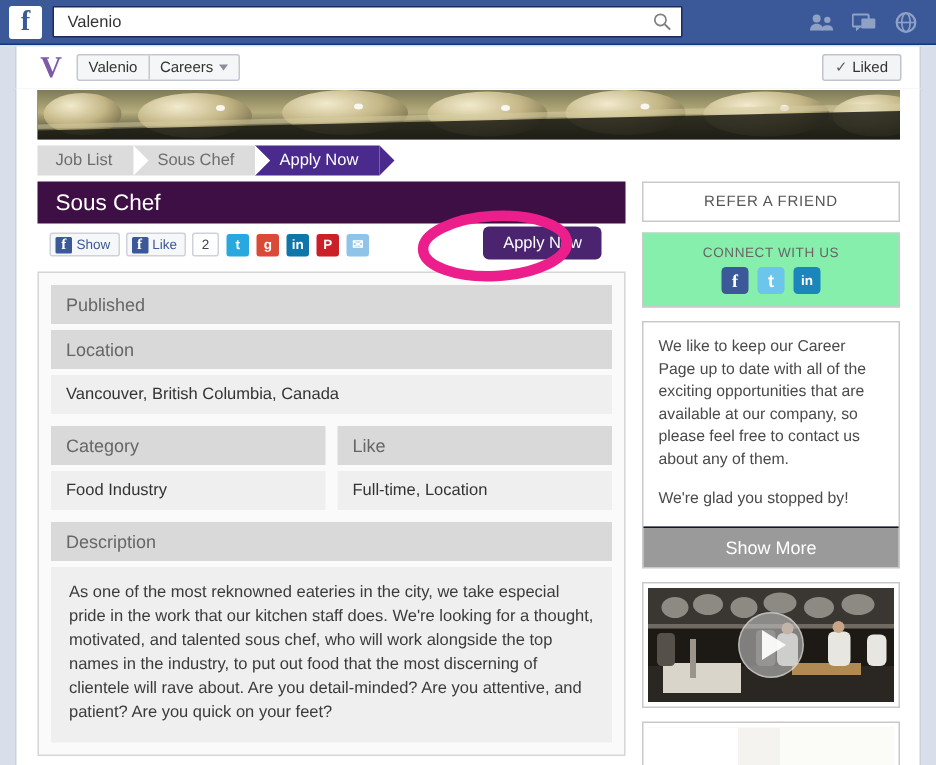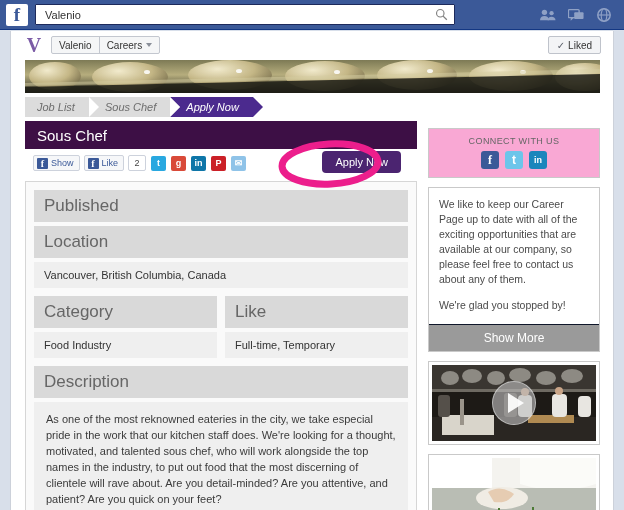--- a/index.html
+++ b/index.html
@@ -76,21 +76,21 @@
   }
   .cover svg{ display:block; }
 
   
   .pagebody{
     position:absolute; left:10px; top:59px; width:604px; height:451px;
     background:#ffffff; border-left:1px solid #ccd1da; border-right:1px solid #ccd1da;
   }
 
   
-  .crumbs{ position:absolute; left:25px; top:97px; display:flex; height:26px;font-style:italic; }
+  .crumbs{ position:absolute; left:25px; top:97px; display:flex; height:26px; }
   .crumb{
     position:relative; height:20px; display:flex; align-items:center;
     padding:0 14px 0 16px; font-size:11px; color:#6d6d6d; background:#dcdcdc;
   }
   .crumb:first-child{ padding-left:12px; }
   .crumb.active{ background:#4b2a8e; color:#fff; }
   .crumb .arrow{
     position:absolute; right:-10px; top:0; width:0; height:0;
     border-top:10px solid transparent; border-bottom:10px solid transparent;
     border-left:10px solid #dcdcdc; z-index:2;
@@ -142,40 +142,40 @@
   }
 
   
   .panel{
     margin-top:6px; border:1px solid #d6d6d6; background:#fafafa; padding:8px;
   }
   .grid2{ display:flex; gap:8px; }
   .cell{ flex:1 1 0; min-width:0; }
   .cell.full{ width:100%; }
   .lbl{
-    background:#d9d9d9; color:#666; font-size:17px; padding:6px 10px;
+    background:#d9d9d9; color:#666; font-size:12px; padding:6px 10px;
     margin-bottom:4px;
   }
   .val{
     background:#efefef; color:#333; font-size:11px; padding:7px 10px;
     margin-bottom:8px;
   }
   .desc-body{
     background:#efefef; color:#3b3b3b; font-size:11px; line-height:16px;
     padding:9px 12px 12px 12px;
   }
 
   
   .side{ position:absolute; left:428px; top:121px; width:172px; }
   .side-btn{
     border:1px solid #c9c9c9; background:#fff; color:#555;
     font-size:10px; letter-spacing:.5px; text-align:center; padding:7px 0;
   }
   .connect{
-    margin-top:7px; border:1px solid #c9c9c9; background:#f9a8d4; padding:7px 15px 8px;
+    margin-top:7px; border:1px solid #c9c9c9; background:#86efac; padding:7px 15px 8px;
     text-align:center;
   }
   .connect .hd{ font-size:9px; color:#666; letter-spacing:.4px; }
   .connect .icons{ margin-top:5px; display:flex; justify-content:center; gap:6px; }
   .cic{ width:18px;height:18px;border-radius:3px;color:#fff;font-size:12px;
         font-weight:bold;display:flex;align-items:center;justify-content:center; }
   .cic.fb{background:#3b5998;font-family:"Liberation Serif",serif;}
   .cic.tw{background:#6cc5ea;}
   .cic.li{background:#1b86bc;font-size:9px;}
 
@@ -350,33 +350,34 @@
       <div class="val">Vancouver, British Columbia, Canada</div>
     </div>
 
     <div class="grid2">
       <div class="cell">
         <div class="lbl">Category</div>
         <div class="val">Food Industry</div>
       </div>
       <div class="cell">
         <div class="lbl">Like</div>
-        <div class="val">Full-time, Temporary</div>
+        <div class="val">Full-time, Location</div>
       </div>
     </div>
 
     <div class="cell full">
       <div class="lbl">Description</div>
       <div class="desc-body">As one of the most reknowned eateries in the city, we take especial pride in the work that our kitchen staff does. We're looking for a thought, motivated, and talented sous chef, who will work alongside the top names in the industry, to put out food that the most discerning of clientele will rave about. Are you detail-minded? Are you attentive, and patient? Are you quick on your feet?</div>
     </div>
   </div>
 </div>
 
 <div class="side">
 
+  <div class="side-btn">REFER A FRIEND</div>
 
   <div class="connect">
     <div class="hd">CONNECT WITH US</div>
     <div class="icons">
       <div class="cic fb">f</div>
       <div class="cic tw">t</div>
       <div class="cic li">in</div>
     </div>
   </div>
 

